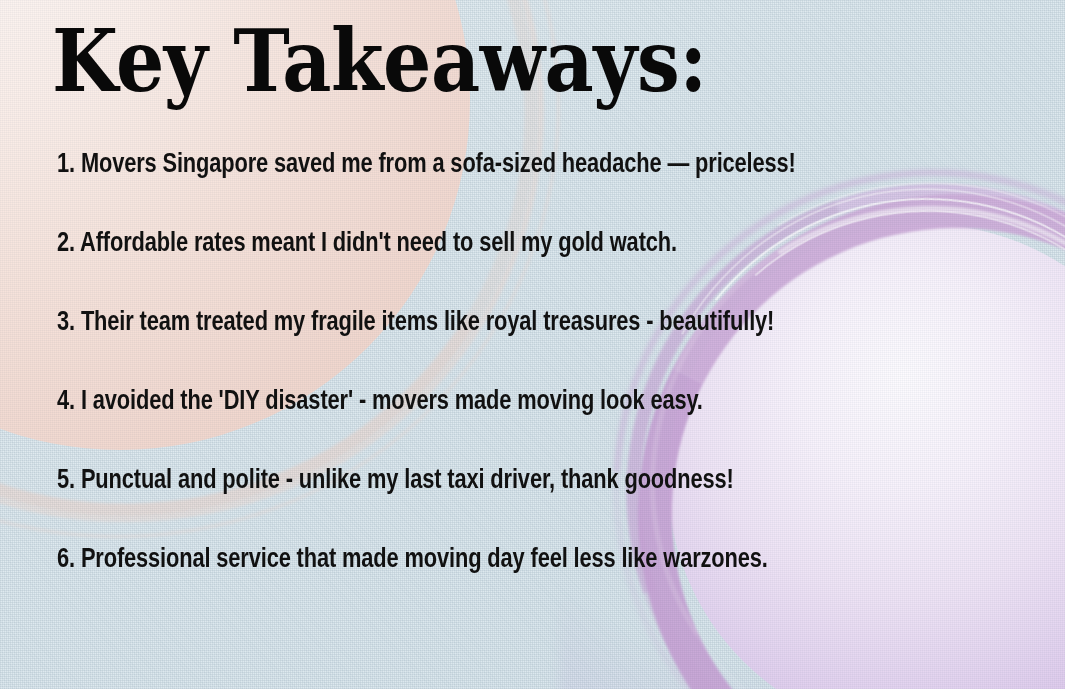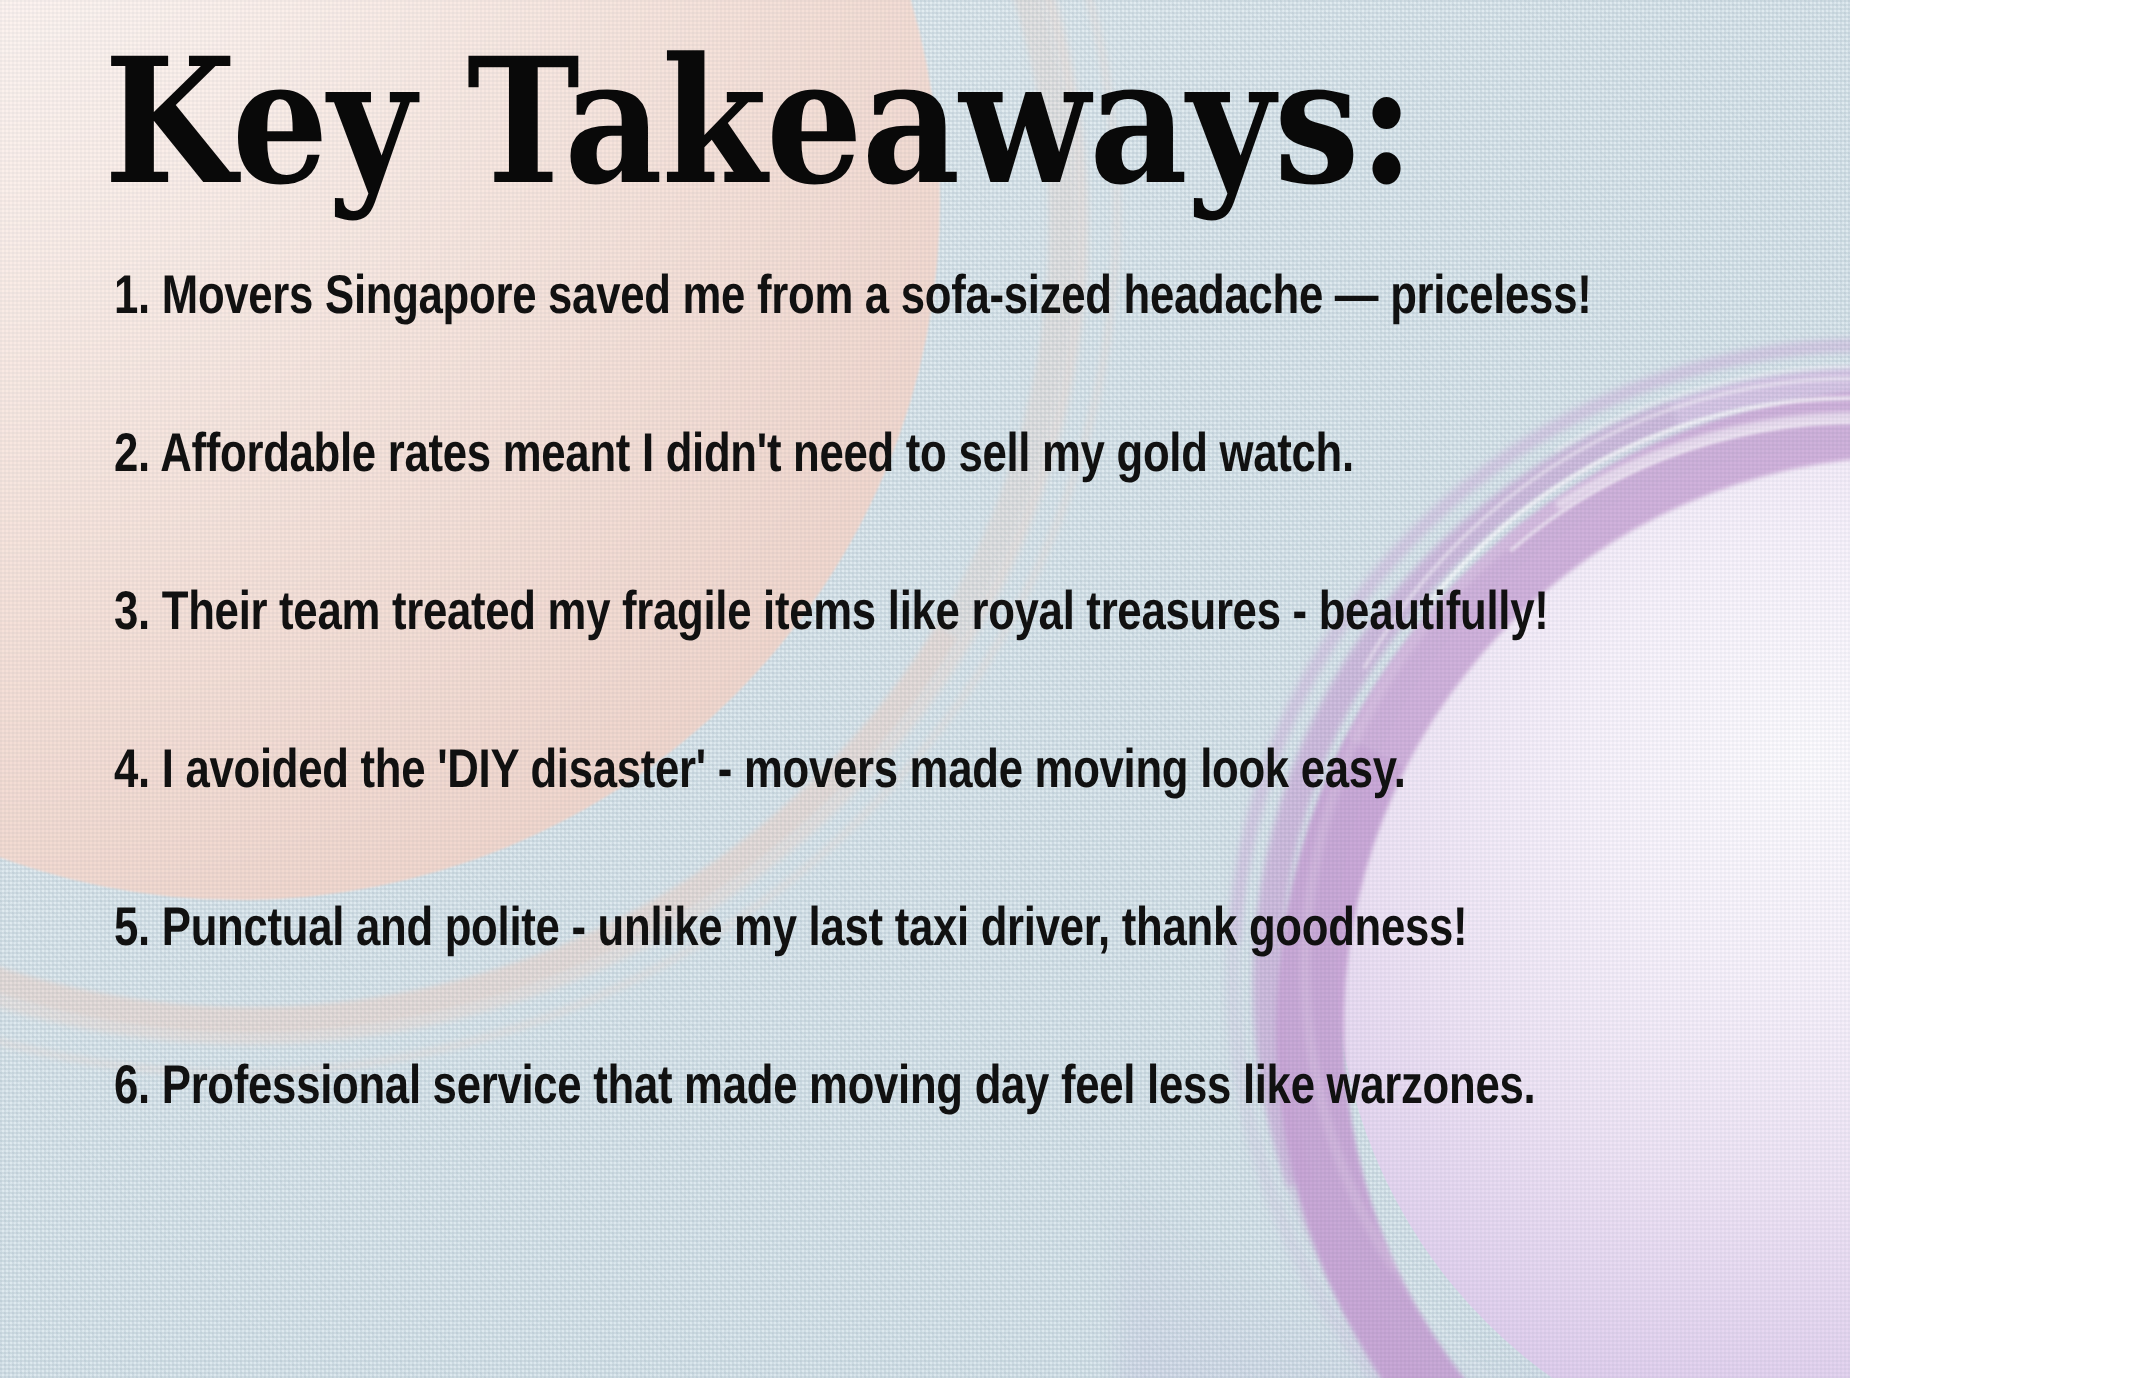--- a/index.html
+++ b/index.html
@@ -3,21 +3,21 @@
 <meta charset="utf-8">
 <style>
   html, body {
     margin: 0;
     padding: 0;
     background: #ffffff;
   }
 
   #canvas {
     position: relative;
-    width: 925px;
+    width: 1065px;
     height: 689px;
     overflow: hidden;
     background: #fca5a5;
     font-family: "Liberation Sans", sans-serif;
   }
 
   
   .bg-base {
     position: absolute;
     inset: 0;
@@ -214,21 +214,21 @@
     letter-spacing: -0.5px;
     color: #090909;
     transform: scaleY(1.14);
     transform-origin: left top;
     white-space: nowrap;
   }
 
   .takeaways {
     position: absolute;
     left: 57px;
-    top: 132px;
+    top: 148px;
     width: 960px;
     list-style: none;
     margin: 0;
     padding: 0;
   }
 
   .takeaway-item {
     height: 79px;
     color: #111111;
     font-family: "Liberation Sans", sans-serif;

